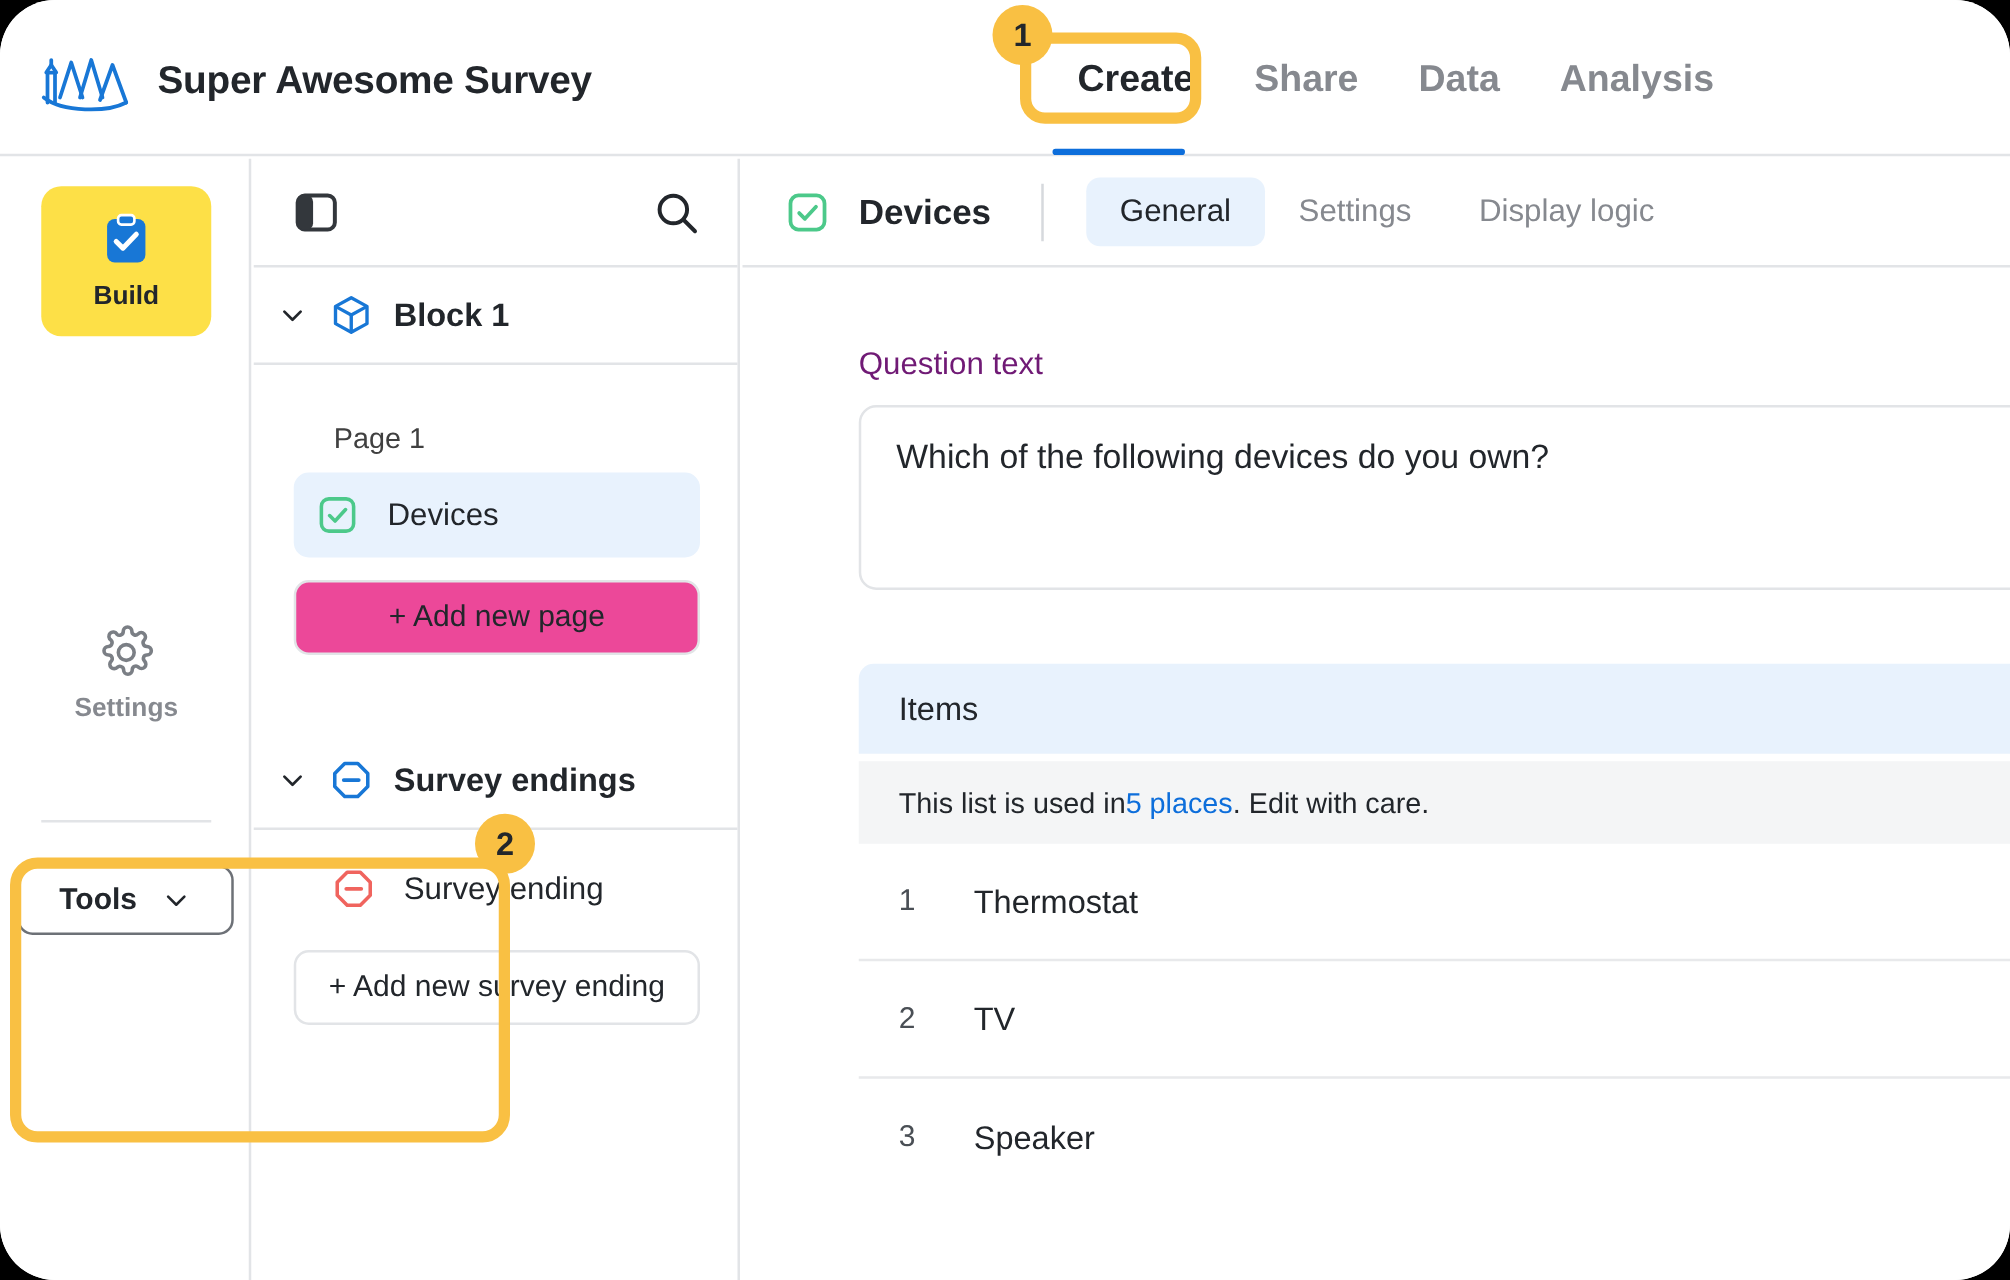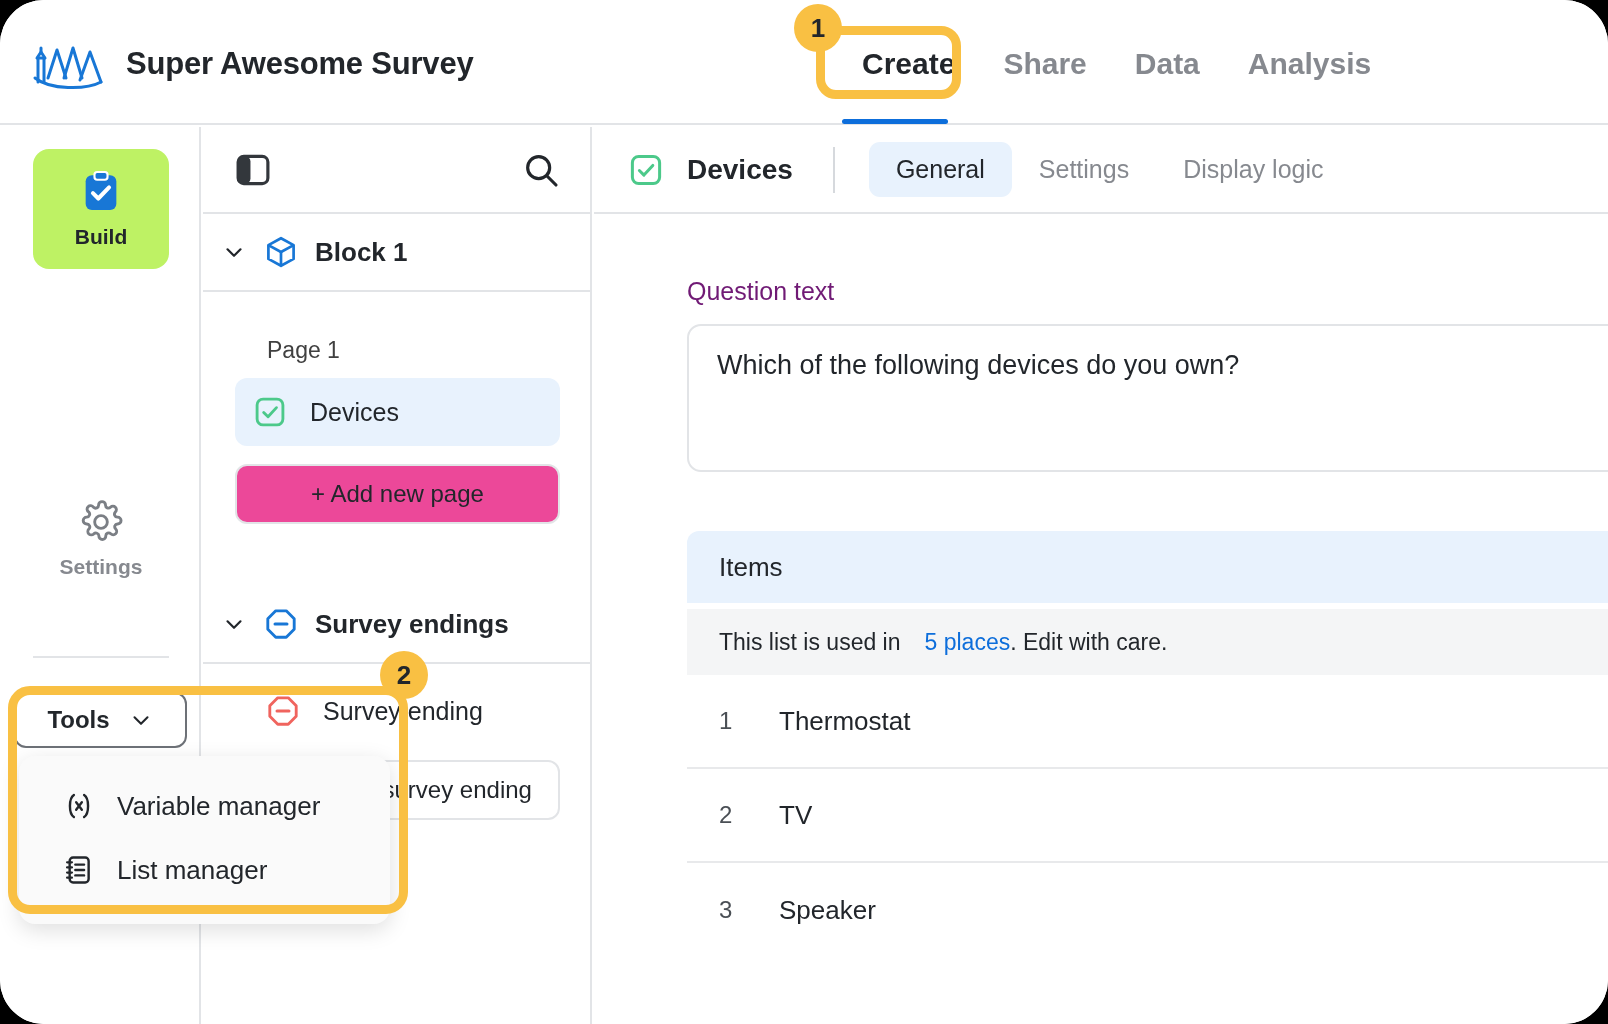--- a/index.html
+++ b/index.html
@@ -85,21 +85,21 @@
     left: 33px;
     width: 136px; height: 120px;
     border-radius: 16px;
     display: flex;
     flex-direction: column;
     align-items: center;
     justify-content: center;
     gap: 10px;
     cursor: pointer;
   }
-  .rail-item.active { background: #bef264; }
+  .rail-item.active { background: #fde047; }
   .rail-label {
     font-size: 21px;
     font-weight: 600;
     color: #86898f;
   }
   .rail-item.active .rail-label { color: #22262b; font-weight: 700; }
   .rail-divider {
     position: absolute;
     left: 33px; top: 529px;
     width: 136px; height: 2px;
@@ -310,21 +310,20 @@
     display: flex;
     align-items: center;
     padding-left: 32px;
     font-size: 23px;
     color: #22262b;
   }
   .items-note a {
     color: #0d6edb;
     text-decoration: none;
     cursor: pointer;
-    margin-left: 24px;
   }
   .item-row {
     width: 980px;
     height: 94px;
     display: flex;
     align-items: center;
     border-bottom: 2px solid #e8e9eb;
   }
   .item-row:first-of-type { border-top: none; }
   .item-num {
@@ -543,37 +542,19 @@
         <div class="item-num">2</div>
         <div class="item-text">TV</div>
       </div>
       <div class="item-row" style="border-bottom:none;">
         <div class="item-num">3</div>
         <div class="item-text">Speaker</div>
       </div>
     </div>
   </div>
 
-  <div class="dropdown">
-    <div class="dd-item">
-      <svg width="34" height="34" viewBox="0 0 24 24">
-        <path d="M8.4 4.2 C6.2 5.6 5.6 8 5.6 12 C5.6 16 6.2 18.4 8.4 19.8" fill="none" stroke="#22262b" stroke-width="1.7" stroke-linecap="round"></path>
-        <path d="M15.6 4.2 C17.8 5.6 18.4 8 18.4 12 C18.4 16 17.8 18.4 15.6 19.8" fill="none" stroke="#22262b" stroke-width="1.7" stroke-linecap="round"></path>
-        <path d="M10 9.4 L14 14.6 M14 9.4 L10 14.6" fill="none" stroke="#22262b" stroke-width="1.7" stroke-linecap="round"></path>
-      </svg>
-      <span>Variable manager</span>
-    </div>
-    <div class="dd-item">
-      <svg width="34" height="34" viewBox="0 0 24 24">
-        <rect x="5.4" y="3.2" width="13.4" height="17.6" rx="2.4" fill="none" stroke="#22262b" stroke-width="1.7"></rect>
-        <path d="M9.4 8.2 h6.2 M9.4 12 h6.2 M9.4 15.8 h6.2" fill="none" stroke="#22262b" stroke-width="1.7" stroke-linecap="round"></path>
-        <path d="M3.6 6.6 h3.4 M3.6 10.2 h3.4 M3.6 13.8 h3.4 M3.6 17.4 h3.4" fill="none" stroke="#22262b" stroke-width="1.6" stroke-linecap="round"></path>
-      </svg>
-      <span>List manager</span>
-    </div>
-  </div>
 
   <div class="hl" id="hl1"></div>
   <div class="hl" id="hl2"></div>
   <div class="badge" id="badge1">1</div>
   <div class="badge" id="badge2">2</div>
 
 </div>
 
 </body></html>

